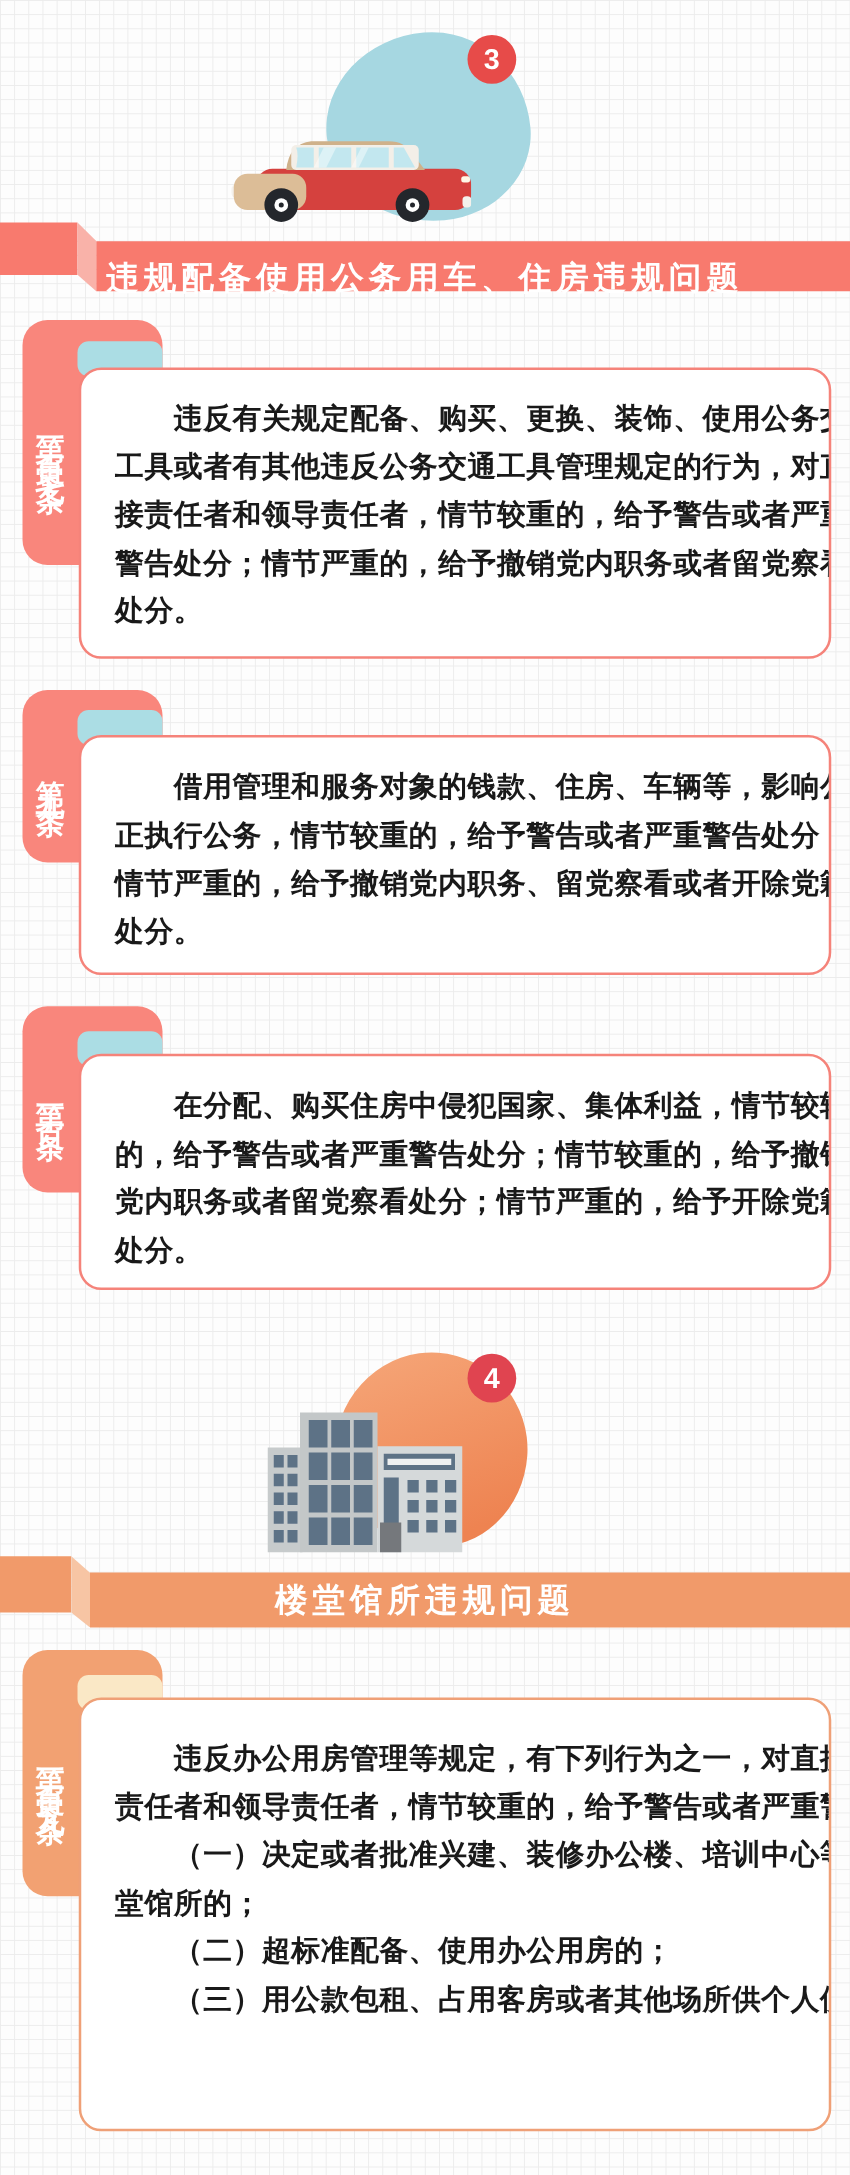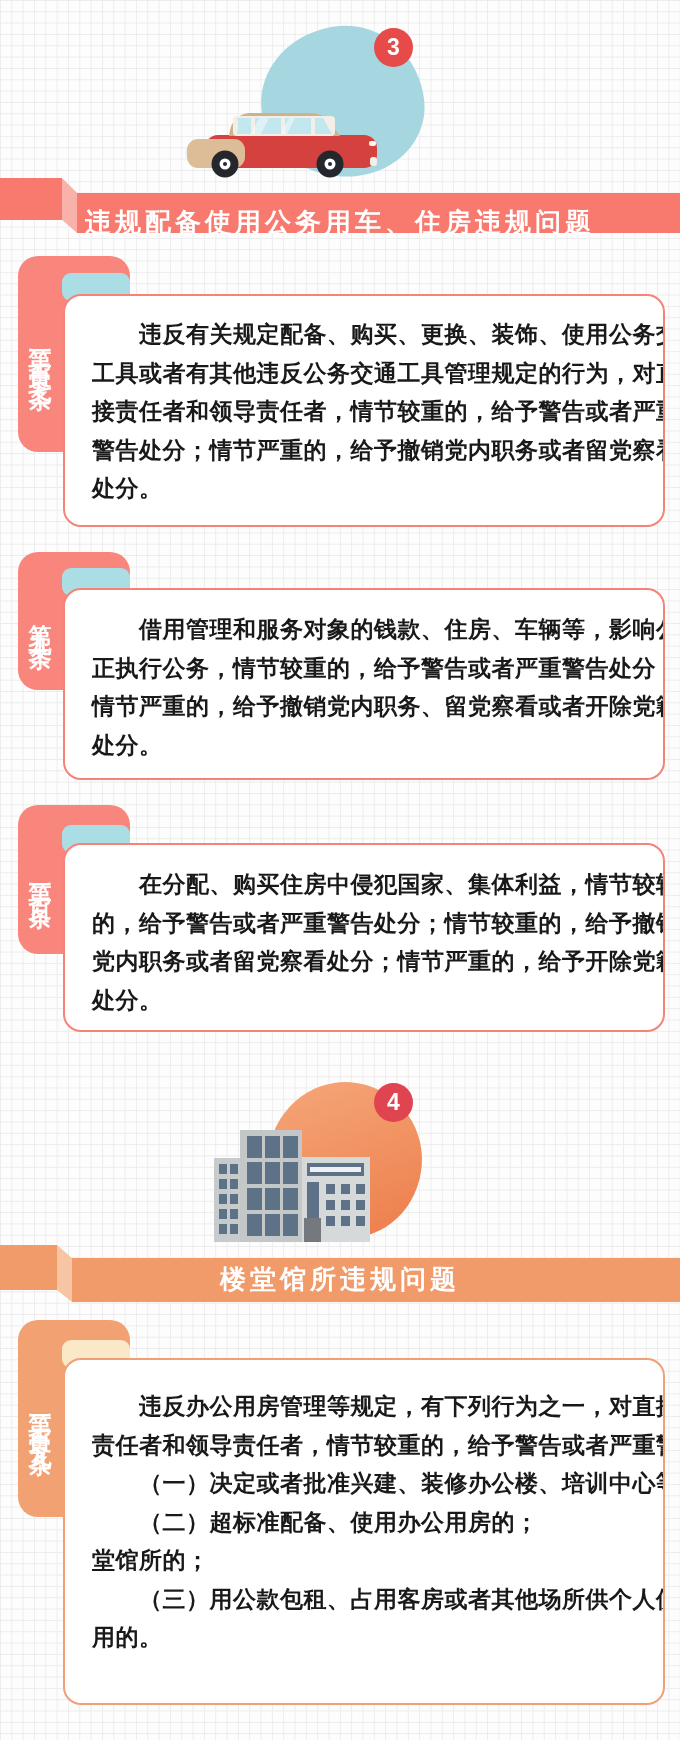--- a/index.html
+++ b/index.html
@@ -35,21 +35,21 @@
   .wedge3{left:62px;top:178px;width:15px;height:55px;background:#f9b2a9;
           clip-path:polygon(0 0,100% 27%,100% 100%,0 76%);}
   .wedge4{left:57px;top:1245px;width:15px;height:57px;background:#f7c5a4;
           clip-path:polygon(0 0,100% 23%,100% 100%,0 79%);}
   .banner{position:absolute;}
   .banner3{left:77px;top:193px;width:603px;height:40px;background:#f87a6e;}
   .banner4{left:72px;top:1258px;width:608px;height:44px;background:#f19a6a;}
   .banner-title{position:absolute;left:0;width:680px;text-align:center;
     color:#ffffff;font-weight:700;font-size:26px;letter-spacing:4px;}
   .banner-title.t3{top:202px;height:40px;line-height:40px;}
-  .banner-title.t4{top:1258px;height:44px;line-height:44px;font-family:Liberation Serif, serif;}
+  .banner-title.t4{top:1258px;height:44px;line-height:44px;}
 
   
   .pill{position:absolute;left:18px;width:112px;border-radius:20px;}
   .pill.s3{background:#f9867c;}
   .pill.s4{background:#f2a172;}
   .pill-label{position:absolute;left:10px;top:0;height:100%;width:26px;
     display:flex;align-items:center;justify-content:center;
     writing-mode:vertical-rl;text-orientation:upright;
     color:#fff;font-weight:700;font-size:23px;letter-spacing:8px;}
   .tab{position:absolute;left:62px;width:68px;height:28px;border-radius:9px;}
@@ -195,20 +195,19 @@
 
   <div class="pill s4" style="top:1320px;height:197px;">
     <div class="pill-label">第一百零九条</div>
   </div>
   <div class="tab cream" style="top:1340px;"></div>
   <div class="card s4" style="top:1358px;height:347px;padding-top:27px;">
     <div>
         <div class="line">　　违反办公用房管理等规定，有下列行为之一，对直接</div>
         <div class="line">责任者和领导责任者，情节较重的，给予警告或者严重警</div>
         <div class="line">　　（一）决定或者批准兴建、装修办公楼、培训中心等楼</div>
+        <div class="line">堂馆所的；</div>
         <div class="line">　　（二）超标准配备、使用办公用房的；</div>
-        <div class="line">堂馆所的；</div>
         <div class="line">　　（三）用公款包租、占用客房或者其他场所供个人使</div>
-        <div class="line">用的。</div>
       </div>
   </div>
 
 </div>
 
 </body></html>

